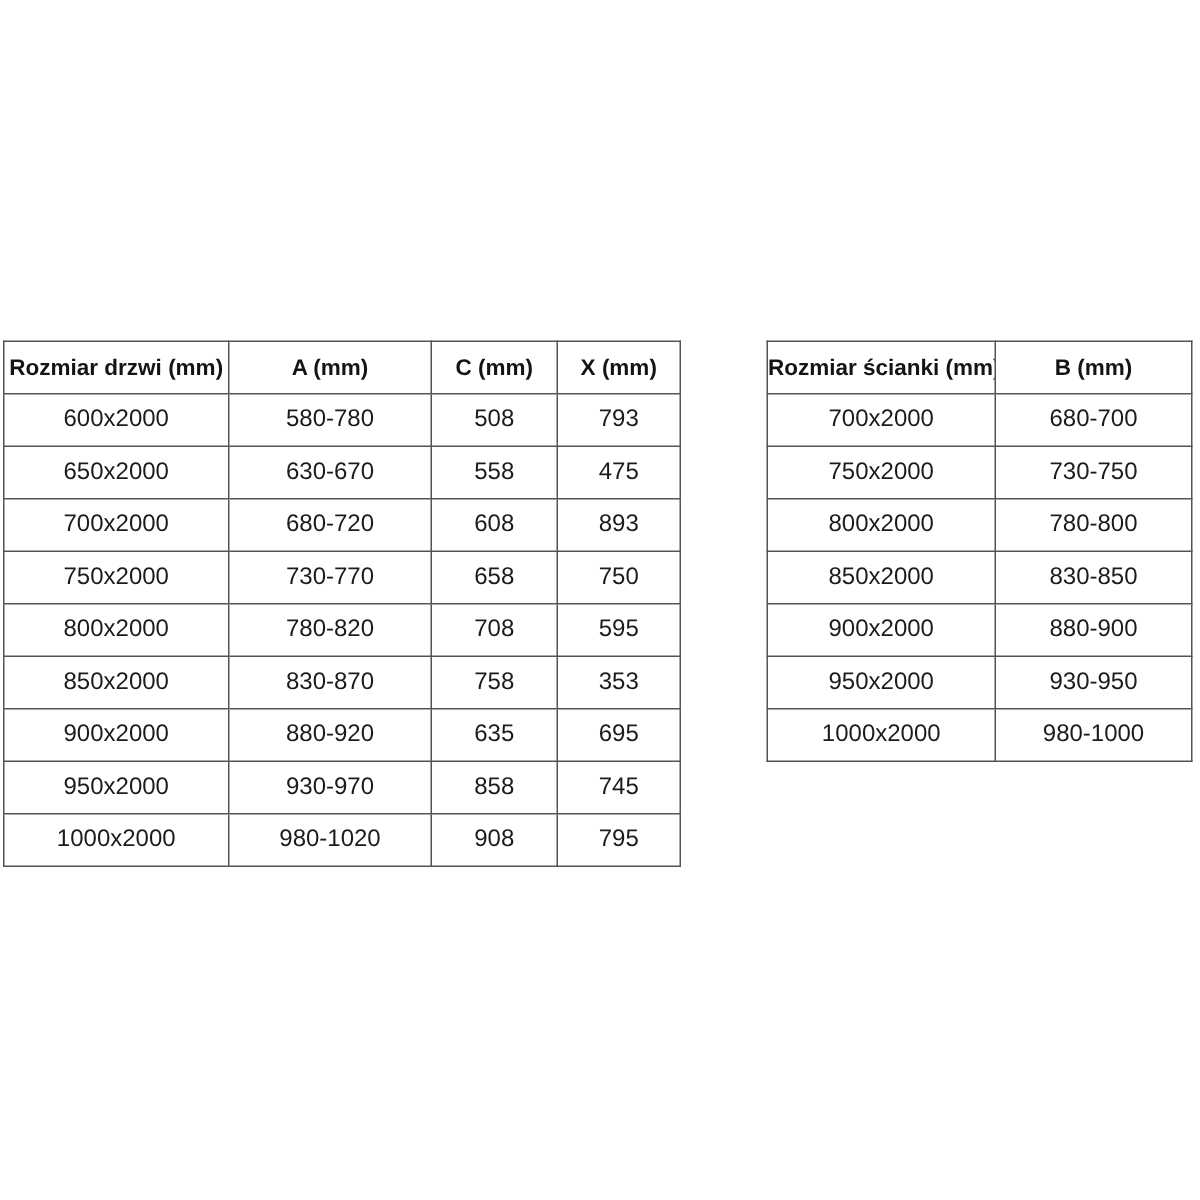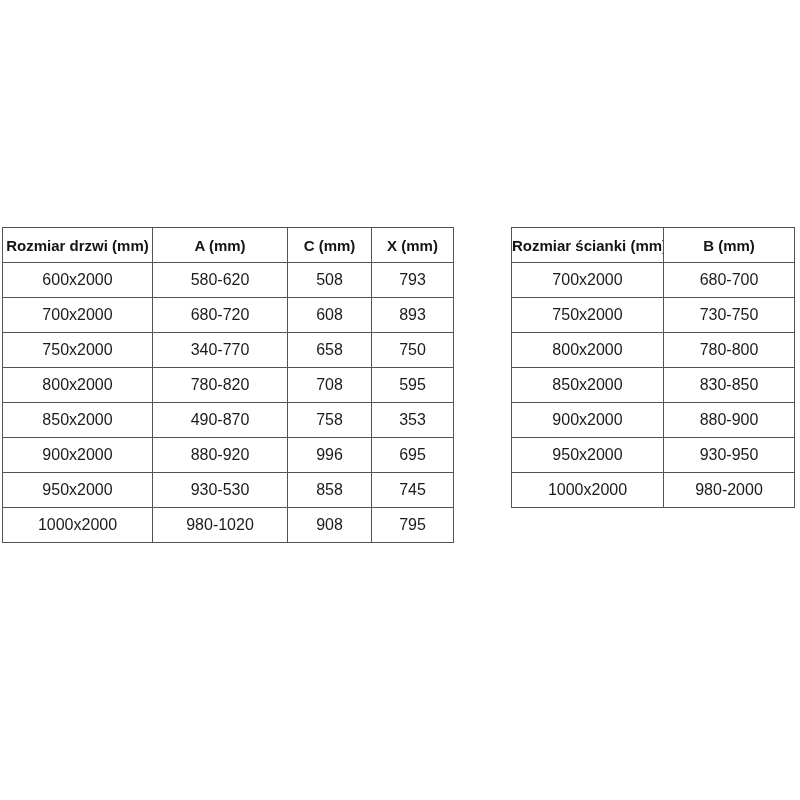--- a/index.html
+++ b/index.html
@@ -63,57 +63,63 @@
     <tr>
         <th>Rozmiar drzwi (mm)</th>
         <th>A (mm)</th>
         <th>C (mm)</th>
         <th>X (mm)</th>
       </tr>
   </thead>
   <tbody>
       <tr>
         <td>600x2000</td>
-        <td>580-620</td>
+        <td>580-780</td>
         <td>508</td>
         <td>793</td>
+      </tr>
+      <tr>
+        <td>650x2000</td>
+        <td>630-670</td>
+        <td>558</td>
+        <td>475</td>
       </tr>
       <tr>
         <td>700x2000</td>
         <td>680-720</td>
         <td>608</td>
         <td>893</td>
       </tr>
       <tr>
         <td>750x2000</td>
-        <td>340-770</td>
+        <td>730-770</td>
         <td>658</td>
         <td>750</td>
       </tr>
       <tr>
         <td>800x2000</td>
         <td>780-820</td>
         <td>708</td>
         <td>595</td>
       </tr>
       <tr>
         <td>850x2000</td>
-        <td>490-870</td>
+        <td>830-870</td>
         <td>758</td>
         <td>353</td>
       </tr>
       <tr>
         <td>900x2000</td>
         <td>880-920</td>
-        <td>996</td>
+        <td>635</td>
         <td>695</td>
       </tr>
       <tr>
         <td>950x2000</td>
-        <td>930-530</td>
+        <td>930-970</td>
         <td>858</td>
         <td>745</td>
       </tr>
       <tr>
         <td>1000x2000</td>
         <td>980-1020</td>
         <td>908</td>
         <td>795</td>
       </tr>
     </tbody>
@@ -150,16 +156,16 @@
       <tr>
         <td>900x2000</td>
         <td>880-900</td>
       </tr>
       <tr>
         <td>950x2000</td>
         <td>930-950</td>
       </tr>
       <tr>
         <td>1000x2000</td>
-        <td>980-2000</td>
+        <td>980-1000</td>
       </tr>
     </tbody>
 </table>
 
 </body></html>

